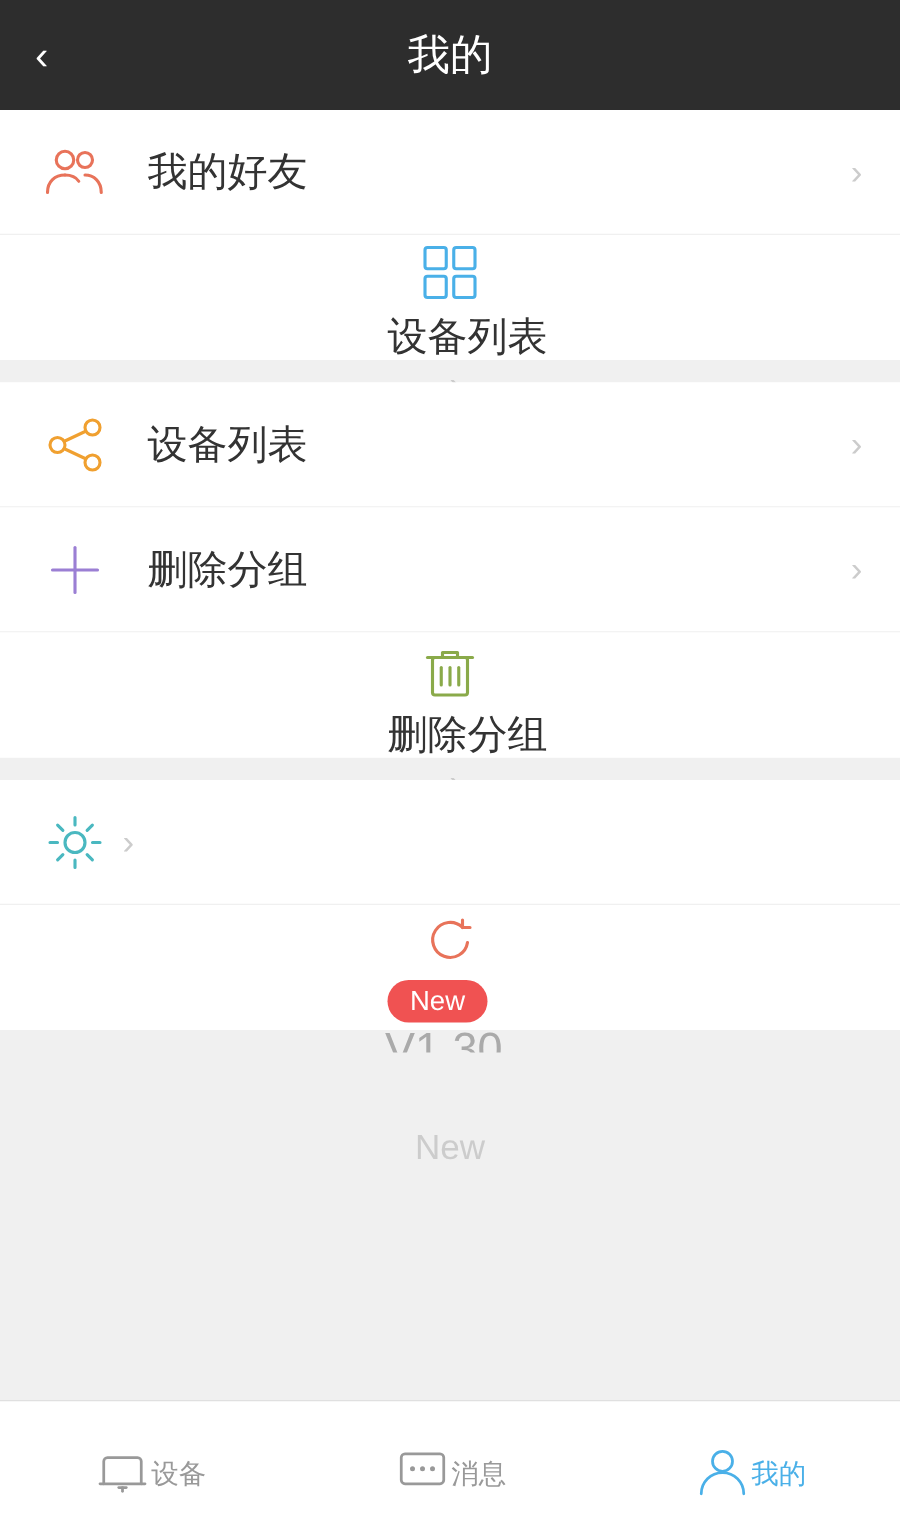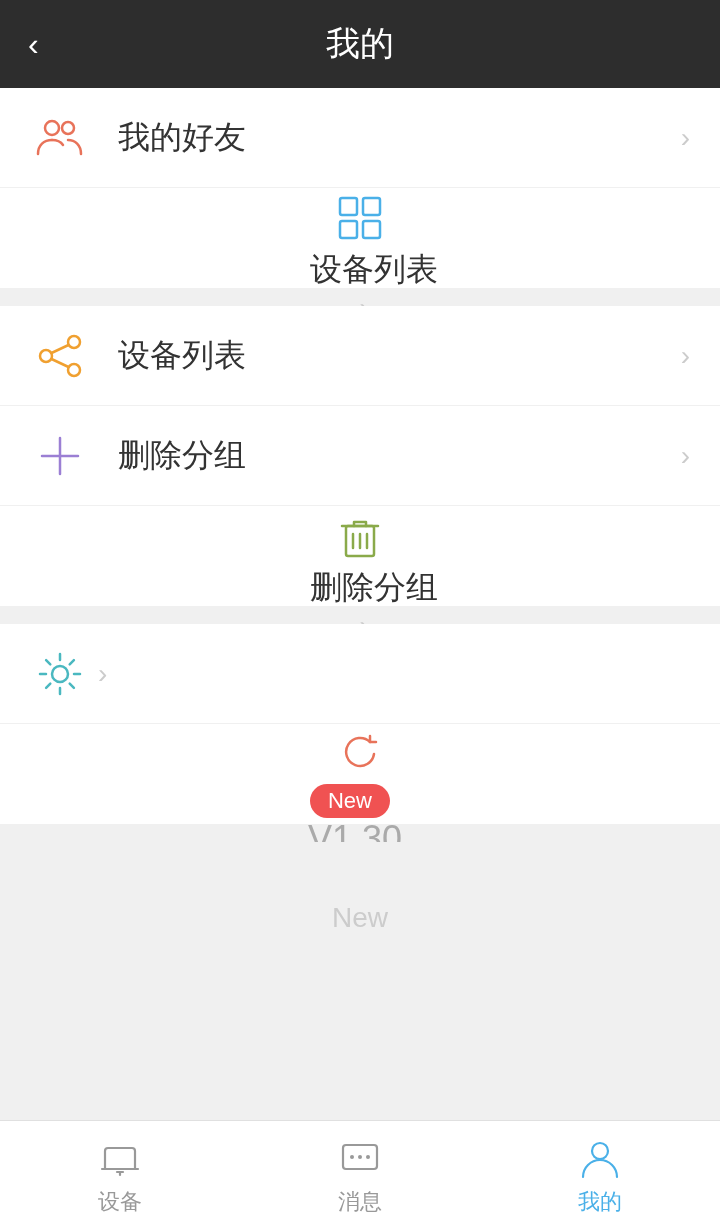--- a/index.html
+++ b/index.html
@@ -110,21 +110,21 @@
       width: 720px;
       height: 110px;
       background: #ffffff;
       border-top: 1px solid #e0e0e0;
       display: flex;
       align-items: center;
     }
     .nav-item {
       flex: 1;
       display: flex;
-      flex-direction: column;
+      flex-direction: row;
       align-items: center;
       justify-content: center;
       cursor: pointer;
       height: 100%;
       text-align: center;
     }
     .nav-icon {
       width: 46px;
       height: 46px;
       display: flex;

